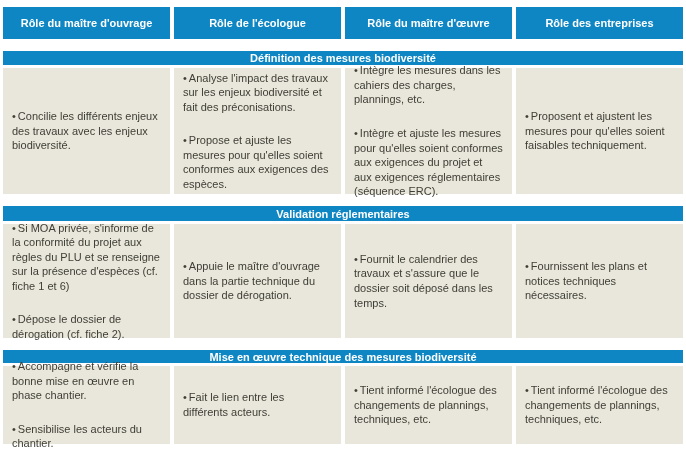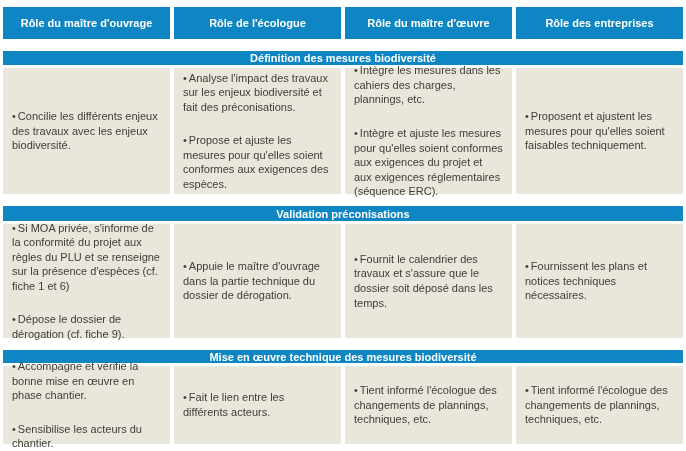--- a/index.html
+++ b/index.html
@@ -58,25 +58,25 @@
       <div class="li"><span class="b">•</span><span>Propose et ajuste les mesures pour qu'elles soient conformes aux exigences des espèces.</span></div>
     </div>
     <div class="cell">
       <div class="li"><span class="b">•</span><span>Intègre les mesures dans les cahiers des charges, plannings, etc.</span></div>
       <div class="li"><span class="b">•</span><span>Intègre et ajuste les mesures pour qu'elles soient conformes aux exigences du projet et aux exigences réglementaires (séquence ERC).</span></div>
     </div>
     <div class="cell">
       <div class="li"><span class="b">•</span><span>Proposent et ajustent les mesures pour qu'elles soient faisables techniquement.</span></div>
     </div>
 
-    <div class="band">Validation préconisations</div>
+    <div class="band">Validation réglementaires</div>
 
     <div class="cell">
       <div class="li"><span class="b">•</span><span>Si MOA privée, s'informe de la conformité du projet aux règles du PLU et se renseigne sur la présence d'espèces (cf. fiche 1 et 6)</span></div>
-      <div class="li"><span class="b">•</span><span>Dépose le dossier de dérogation (cf. fiche 9).</span></div>
+      <div class="li"><span class="b">•</span><span>Dépose le dossier de dérogation (cf. fiche 2).</span></div>
     </div>
     <div class="cell">
       <div class="li"><span class="b">•</span><span>Appuie le maître d'ouvrage dans la partie technique du dossier de dérogation.</span></div>
     </div>
     <div class="cell">
       <div class="li"><span class="b">•</span><span>Fournit le calendrier des travaux et s'assure que le dossier soit déposé dans les temps.</span></div>
     </div>
     <div class="cell">
       <div class="li"><span class="b">•</span><span>Fournissent les plans et notices techniques nécessaires.</span></div>
     </div>

